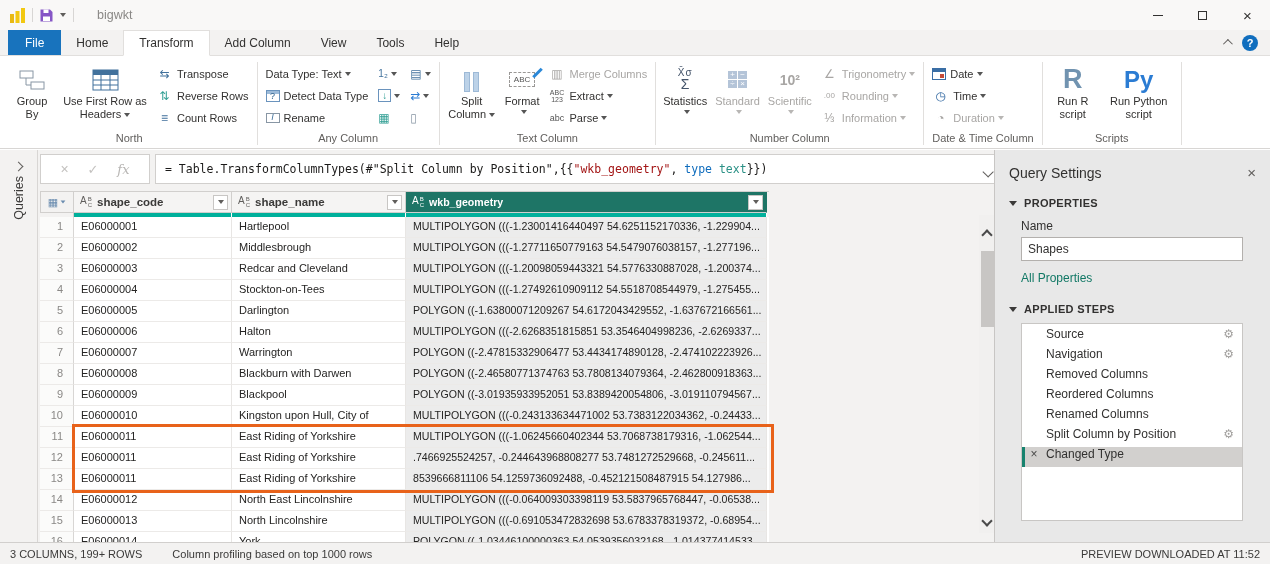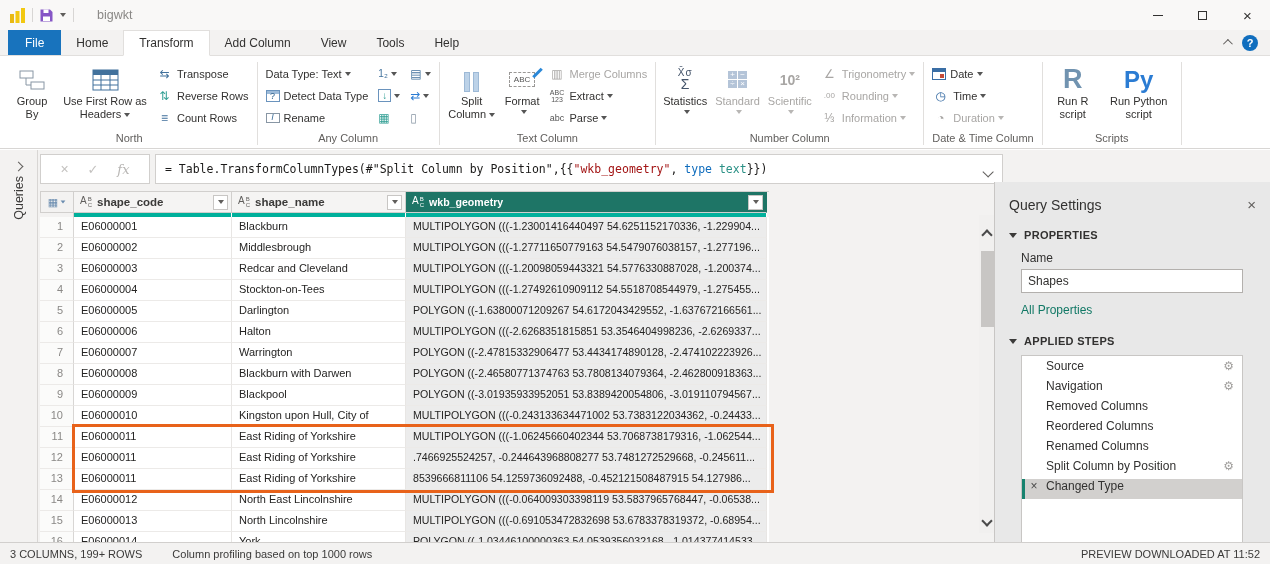--- a/index.html
+++ b/index.html
@@ -109,21 +109,21 @@
   .hlbox { position:absolute; left:32px; width:702px; border:3px solid #e8621a; pointer-events:none; }
 
   
   .vscroll { position:absolute; right:11px; top:65px; width:17px; height:318px; background:#f1f0ef; }
   .vs-up, .vs-down { position:absolute; left:4px; width:8px; height:8px; border-top:2px solid #4a4a4a; border-right:2px solid #4a4a4a; }
   .vs-up { top:16px; transform:rotate(-45deg); }
   .vs-down { bottom:8px; transform:rotate(135deg); }
   .vs-thumb { position:absolute; left:2px; top:36px; width:13px; height:76px; background:#c8c6c4; }
 
   
-  .panel { position:absolute; right:0; top:0; bottom:0; width:276px; background:#e8e8e8; border-left:1px solid #c8c6c4; padding:14px 14px 0 14px;margin-top:32px; }
+  .panel { position:absolute; right:0; top:0; bottom:0; width:276px; background:#e8e8e8; border-left:1px solid #c8c6c4; padding:14px 14px 0 14px; }
   .panel-head { display:flex; align-items:center; }
   .panel-title { font-size:14px; color:#323130; flex:1; }
   .panel-close { font-size:15px; color:#605e5c; }
   .sec-head { display:flex; align-items:center; margin-top:16px; }
   .tri { width:0; height:0; border-left:4px solid transparent; border-right:4px solid transparent; border-top:5px solid #3b3a39; margin-right:7px; }
   .sec-title { font-size:11px; font-weight:bold; color:#323130; letter-spacing:.3px; }
   .name-label { font-size:12px; color:#323130; margin:10px 0 4px 12px; }
   .name-input { width:222px; height:24px; margin-left:12px; border:1px solid #b3b0ad; background:#fff; font-family:"Liberation Sans",sans-serif; font-size:12px; padding:0 6px; color:#323130; }
   .all-props { font-size:12px; color:#117865; margin:10px 0 2px 12px; display:inline-block; }
   .steps-box { background:#fff; border:1px solid #c8c6c4; margin:8px 0 0 12px; width:222px; height:198px; overflow:hidden; padding:3px 0; }
@@ -493,21 +493,21 @@
       <div class="qualrow">
         <span class="qcorner"></span>
           <span class="qseg" style="width:158px"></span>
           <span class="qseg" style="width:174px"></span>
           <span class="qseg" style="width:361px"></span>
       </div>
       <div id="grid-body">
           <div class="grow">
             <div class="rnum">1</div>
             <div class="gcell c1">E06000001</div>
-            <div class="gcell c2">Blackburn</div>
+            <div class="gcell c2">Hartlepool</div>
             <div class="gcell c3 sel">MULTIPOLYGON (((-1.23001416440497 54.6251152170336, -1.229904...</div>
           </div>
           <div class="grow">
             <div class="rnum">2</div>
             <div class="gcell c1">E06000002</div>
             <div class="gcell c2">Middlesbrough</div>
             <div class="gcell c3 sel">MULTIPOLYGON (((-1.27711650779163 54.5479076038157, -1.277196...</div>
           </div>
           <div class="grow">
             <div class="rnum">3</div>

